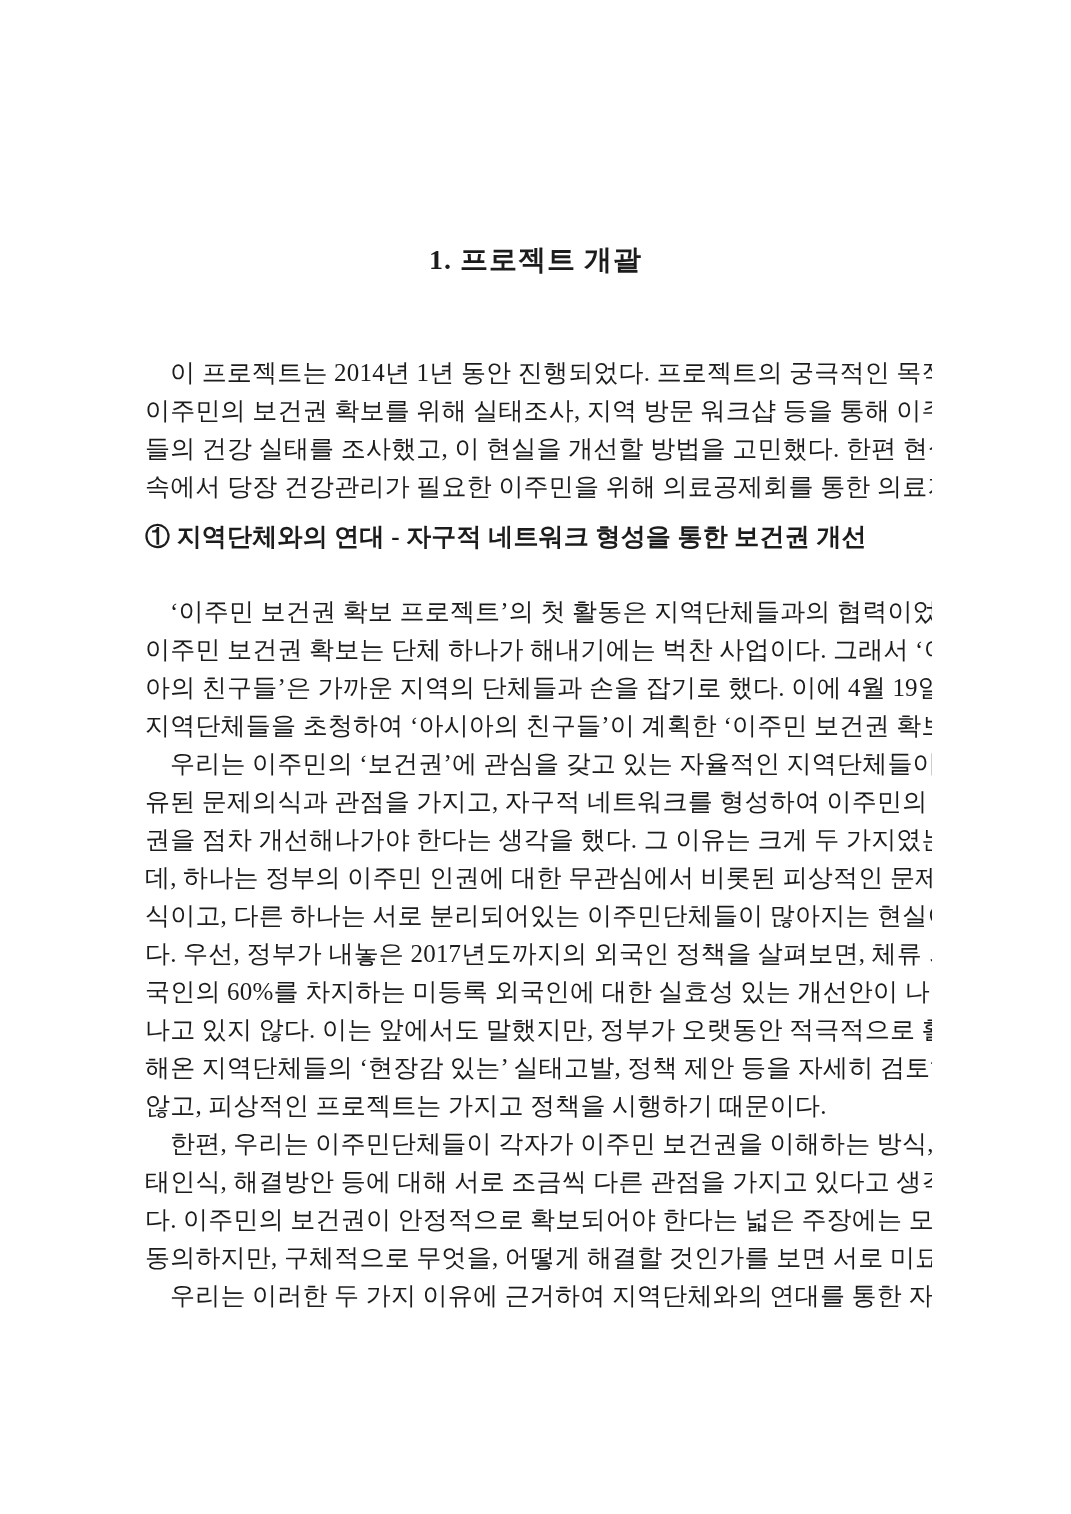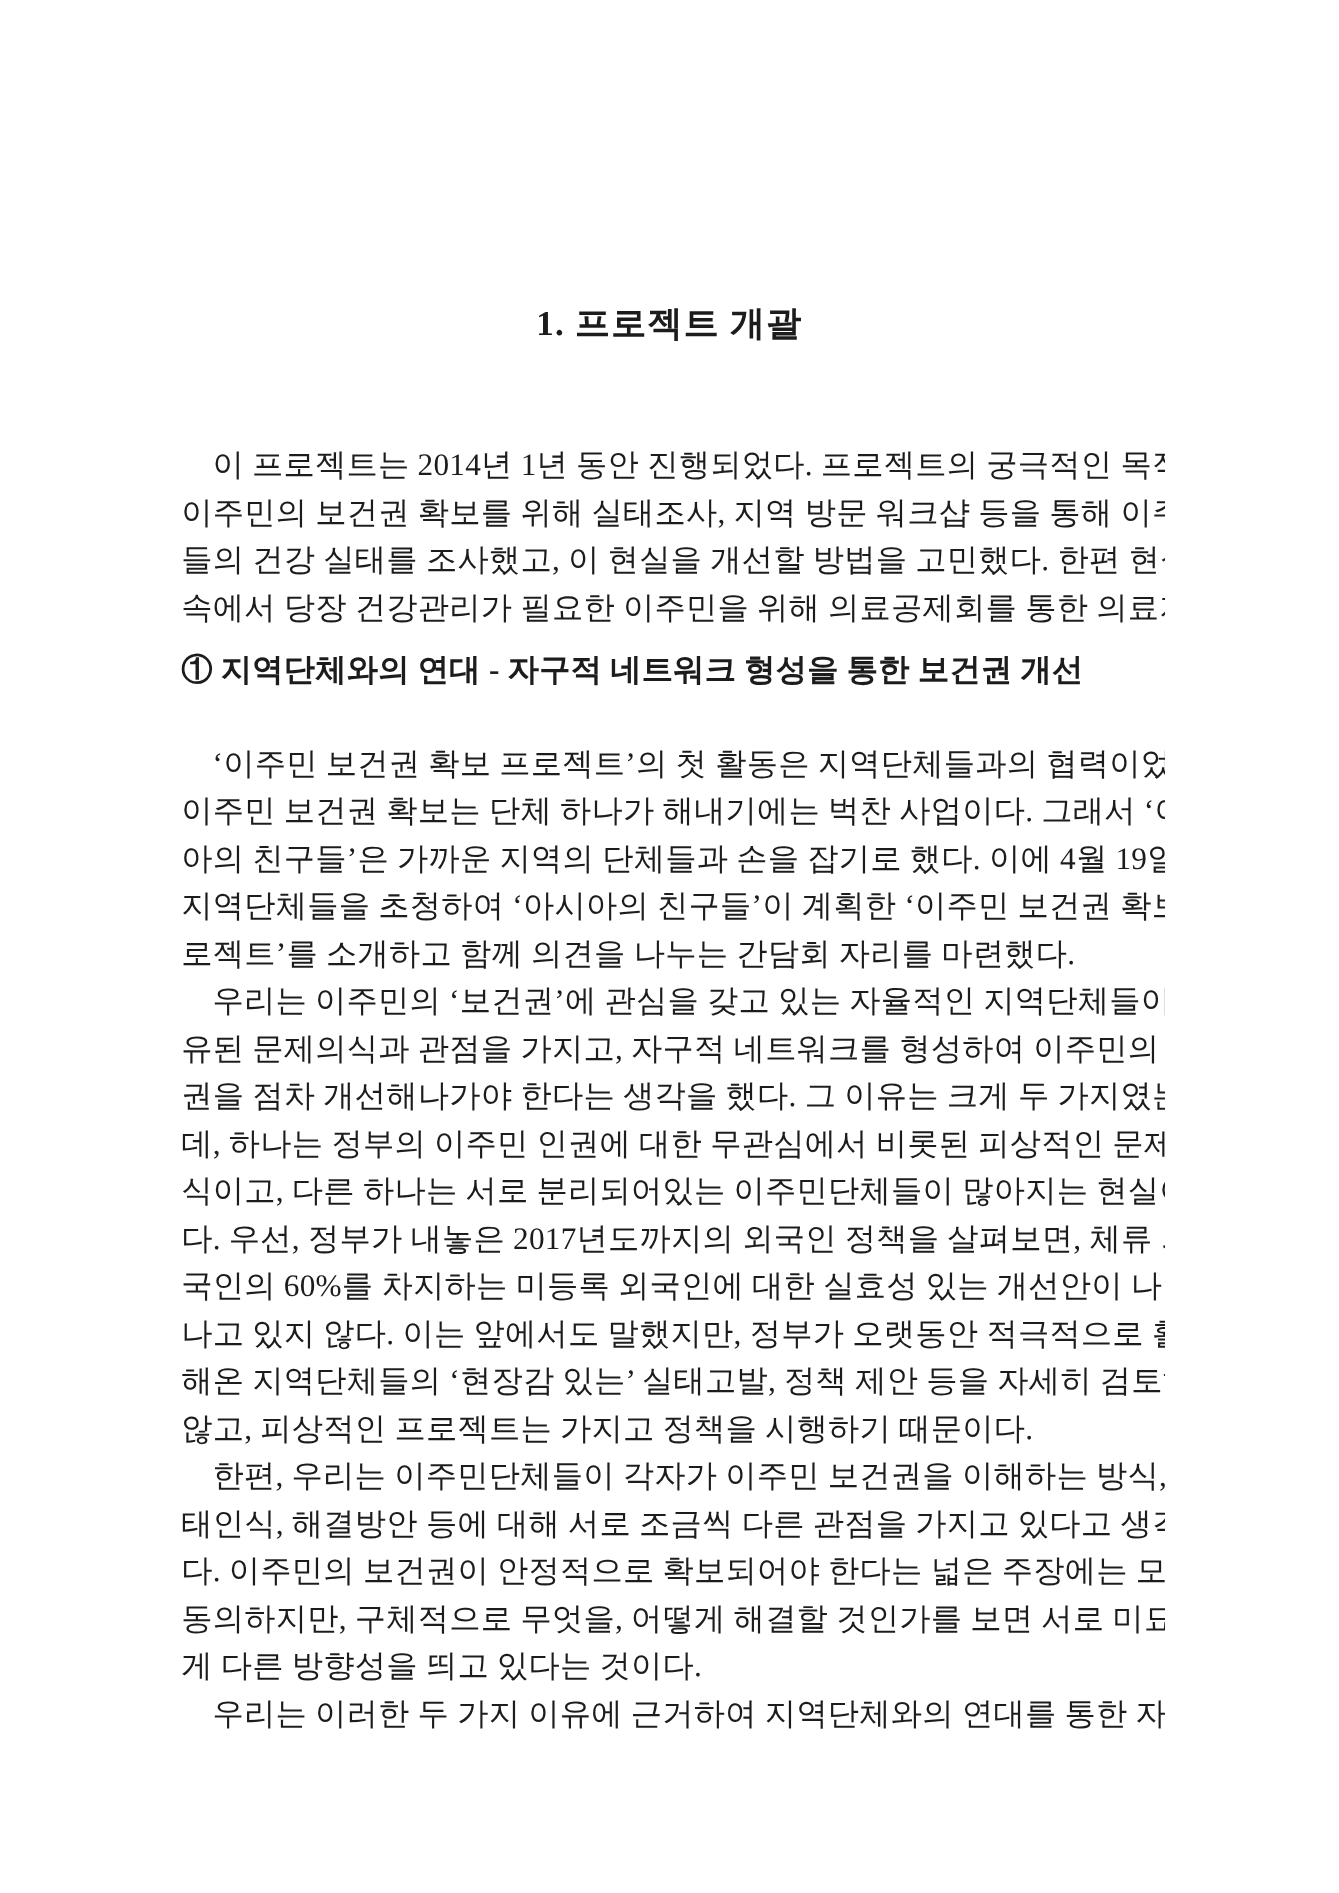--- a/index.html
+++ b/index.html
@@ -75,38 +75,36 @@
         <div class="line">속에서 당장 건강관리가 필요한 이주민을 위해 의료공제회를 통한 의료지원</div>
       </div>
       <div class="para heading">
         <div class="line lastline">① 지역단체와의 연대 - 자구적 네트워크 형성을 통한 보건권 개선</div>
       </div>
       <div class="para body">
         <div class="line indent">‘이주민 보건권 확보 프로젝트’의 첫 활동은 지역단체들과의 협력이었다.</div>
         <div class="line">이주민 보건권 확보는 단체 하나가 해내기에는 벅찬 사업이다. 그래서 ‘아시</div>
         <div class="line">아의 친구들’은 가까운 지역의 단체들과 손을 잡기로 했다. 이에 4월 19일,</div>
         <div class="line">지역단체들을 초청하여 ‘아시아의 친구들’이 계획한 ‘이주민 보건권 확보 프</div>
-        <div class="line lastline">로젝트’를 소개하고 함께 의견을 나누는 간담회 자리를 마련했다.</div>
       </div>
       <div class="para body">
         <div class="line indent">우리는 이주민의 ‘보건권’에 관심을 갖고 있는 자율적인 지역단체들이, 공</div>
         <div class="line">유된 문제의식과 관점을 가지고, 자구적 네트워크를 형성하여 이주민의 보건</div>
         <div class="line">권을 점차 개선해나가야 한다는 생각을 했다. 그 이유는 크게 두 가지였는</div>
         <div class="line">데, 하나는 정부의 이주민 인권에 대한 무관심에서 비롯된 피상적인 문제의</div>
         <div class="line">식이고, 다른 하나는 서로 분리되어있는 이주민단체들이 많아지는 현실이었</div>
         <div class="line">다. 우선, 정부가 내놓은 2017년도까지의 외국인 정책을 살펴보면, 체류 외</div>
         <div class="line">국인의 60%를 차지하는 미등록 외국인에 대한 실효성 있는 개선안이 나타</div>
         <div class="line">나고 있지 않다. 이는 앞에서도 말했지만, 정부가 오랫동안 적극적으로 활동</div>
         <div class="line">해온 지역단체들의 ‘현장감 있는’ 실태고발, 정책 제안 등을 자세히 검토하지</div>
         <div class="line lastline">않고, 피상적인 프로젝트는 가지고 정책을 시행하기 때문이다.</div>
       </div>
       <div class="para body">
         <div class="line indent">한편, 우리는 이주민단체들이 각자가 이주민 보건권을 이해하는 방식, 실</div>
         <div class="line">태인식, 해결방안 등에 대해 서로 조금씩 다른 관점을 가지고 있다고 생각했</div>
         <div class="line">다. 이주민의 보건권이 안정적으로 확보되어야 한다는 넓은 주장에는 모두가</div>
         <div class="line">동의하지만, 구체적으로 무엇을, 어떻게 해결할 것인가를 보면 서로 미묘하</div>
-        <div class="line lastline">게 다른 방향성을 띄고 있다는 것이다.</div>
       </div>
       <div class="para body">
         <div class="line indent">우리는 이러한 두 가지 이유에 근거하여 지역단체와의 연대를 통한 자구</div>
       </div>
     </div>
 </div>
 
 </body></html>

